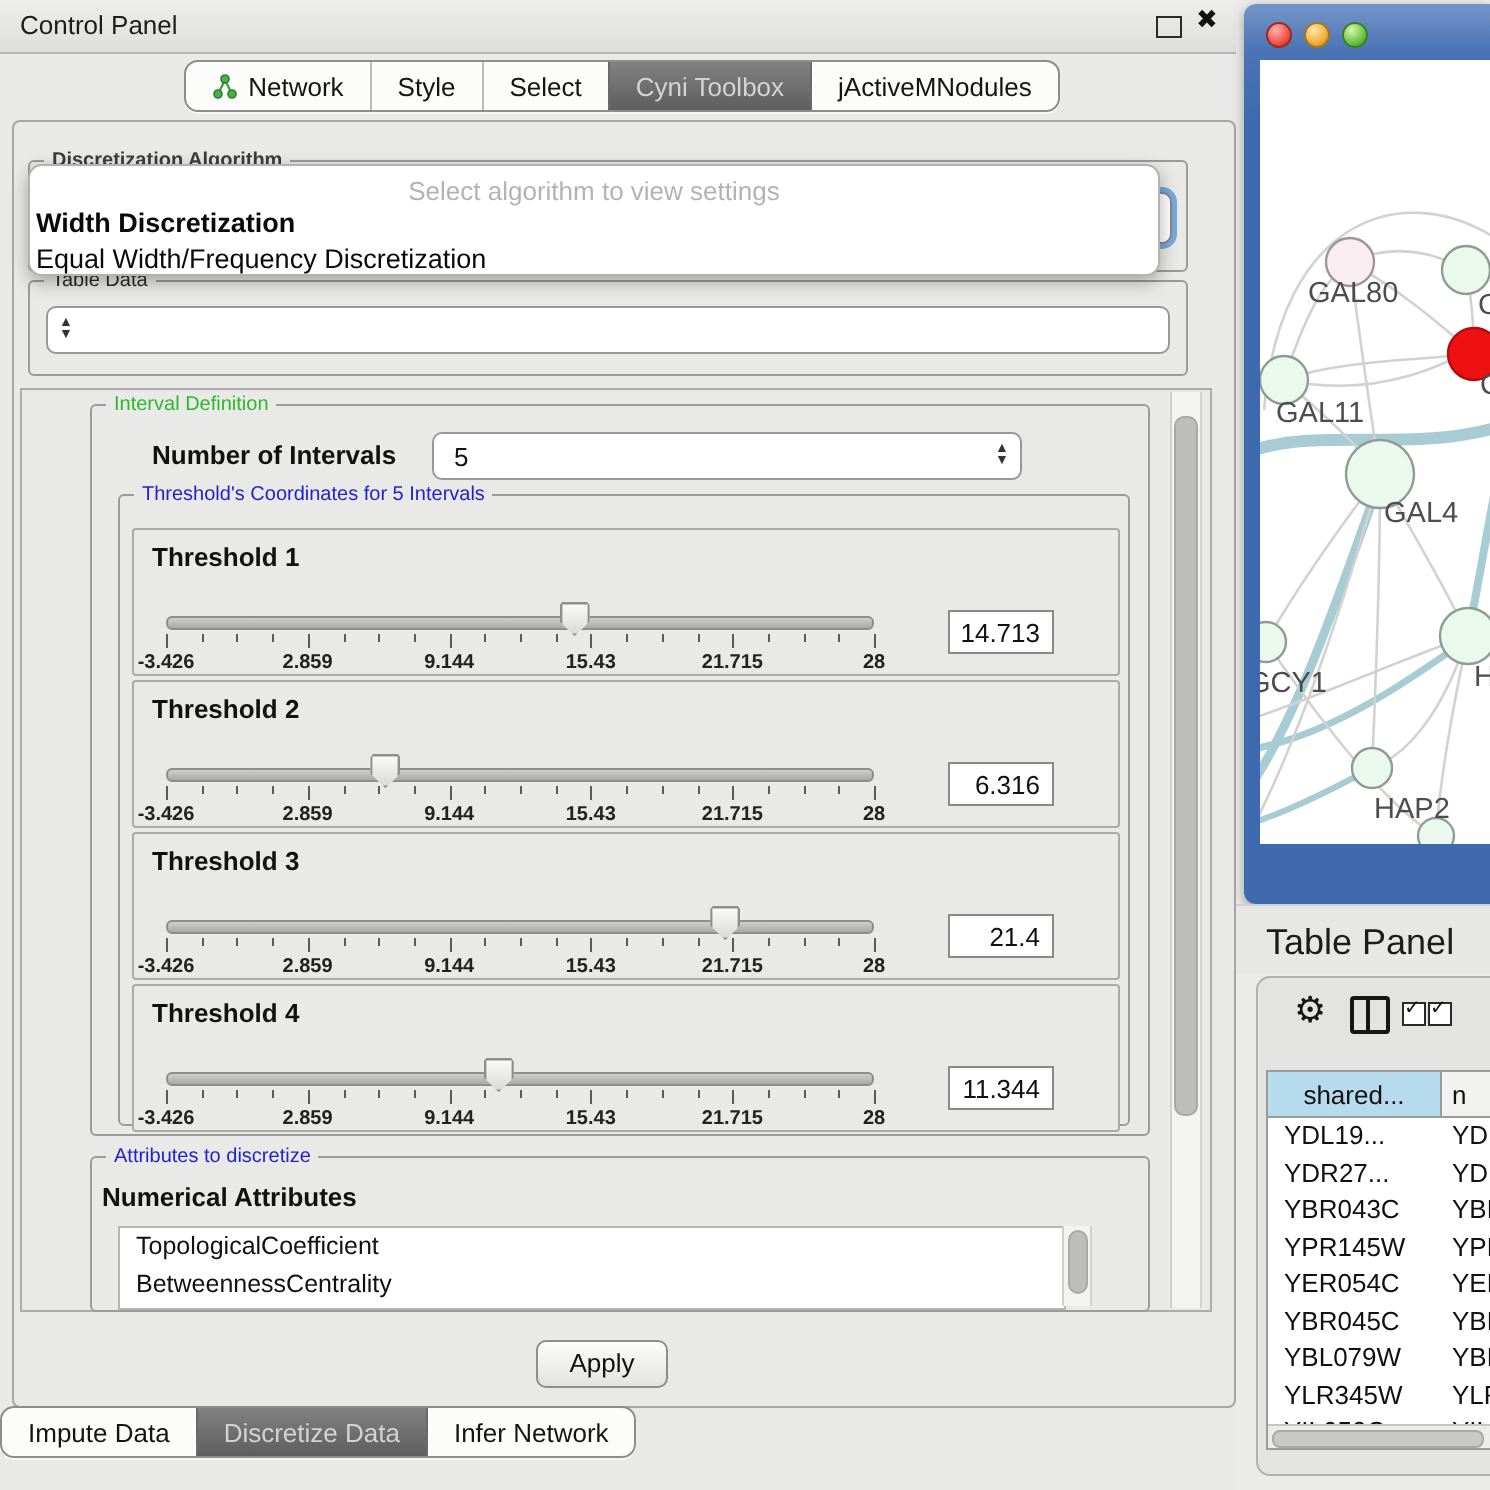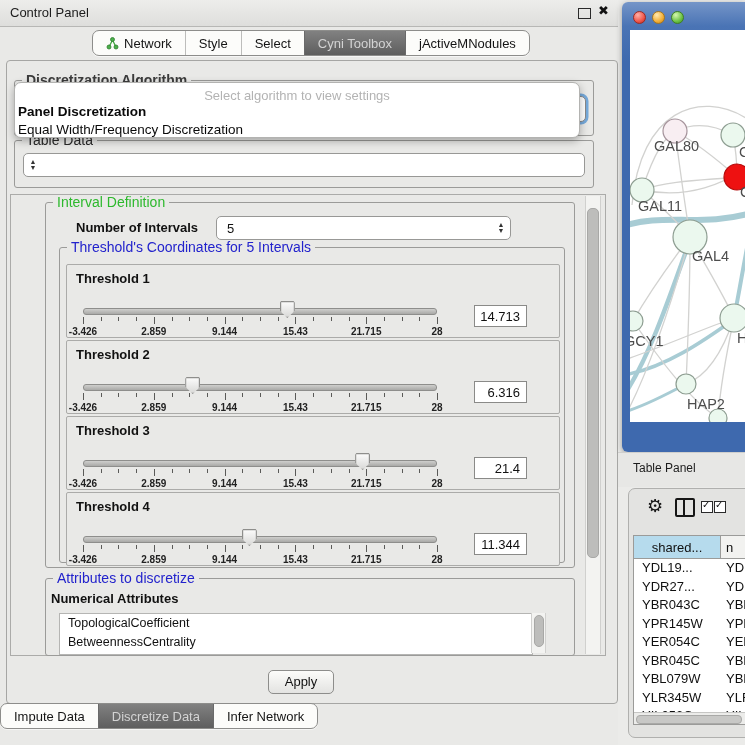--- a/index.html
+++ b/index.html
@@ -24,21 +24,21 @@
   .seg + .seg{border-left:1px solid #bdbdbb;}
   .seg.selected{background:linear-gradient(#818181,#5e5e5e);color:#d3d3d3;border-left-color:#6a6a6a;}
   .seg.selected + .seg{border-left-color:#6a6a6a;}
   .tabs-row{left:0;top:30px;width:622px;display:flex;justify-content:center;}
   .tabs-row2{left:0;top:703px;width:622px;display:flex;justify-content:flex-start;}
 
   .main-panel{left:6px;top:60px;width:610px;height:642px;background:#e9e9e7;
     border:1px solid #a6a6a4;border-radius:4px;}
 
   .groupbox{border:1px solid #9b9b99;border-radius:3px;}
-  .gb-title{position:absolute;top:-8px;left:7px;background:#e9e9e7;padding:0 4px;font-size:14px;line-height:15px;white-space:nowrap;}
+  .gb-title{position:absolute;top:-8px;left:7px;background:#e9e9e7;padding:0 4px;font-size:10px;line-height:15px;white-space:nowrap;}
   .gb-title.green{color:#2db92d;}
   .gb-title.blue{color:#2222cc;}
   .gb-title.gray{color:#3c3c3c;font-weight:bold;}
 
   .combo{background:#fff;border:1px solid #9898.96;border:1px solid #989896;border-radius:5px;
     font-size:13px;color:#111;display:flex;align-items:center;}
   .combo .txt{padding-left:10px;flex:1;}
   .spin-arrows{width:18px;display:flex;flex-direction:column;align-items:center;justify-content:center;line-height:5px;}
   .spin-arrows span{font-size:7px;color:#333;height:6px;}
 
@@ -77,21 +77,21 @@
   .right-bg{left:618px;top:0;width:127px;height:745px;background:#ebebe9;}
   .net-window{left:622px;top:2px;width:123px;height:450px;border-radius:6px 0 0 6px;
     background:linear-gradient(#7595c8 0px,#4a74b5 24px,#3e69ae 60px,#3e69ae);box-shadow:0 2px 6px rgba(0,0,0,.35);}
   .tl{position:absolute;top:9px;width:13px;height:13px;border-radius:50%;}
   .tl.red{background:radial-gradient(circle at 35% 28%,#ffb0a8,#ef564a 60%,#b5251d);border:1px solid #9c2a23;box-sizing:border-box;}
   .tl.yellow{background:radial-gradient(circle at 35% 28%,#ffe9b0,#f2af38 60%,#c07d12);border:1px solid #a9761c;box-sizing:border-box;}
   .tl.green{background:radial-gradient(circle at 35% 28%,#d6f7b0,#6cc244 60%,#3d8f1f);border:1px solid #3f7f22;box-sizing:border-box;}
   .net-canvas{position:absolute;left:8px;top:28px;width:115px;height:392px;background:#fff;}
 
   .tp-bar{left:618px;top:452px;width:127px;height:34px;background:#e7e7e5;border-top:1px solid #cfcfcd;}
-  .tp-title{left:633px;top:461px;font-size:12px;color:#1c1c1c;}
+  .tp-title{left:633px;top:461px;font-size:18px;color:#1c1c1c;}
   .tp-container{left:628px;top:488px;width:130px;height:248px;background:#e3e3e1;
     border:1px solid #b0b0ae;border-radius:7px;}
   .gear{font-family:"DejaVu Sans",sans-serif;font-size:18px;color:#161616;line-height:18px;}
   .split-icon{width:16px;height:15px;border:2px solid #161616;border-radius:2px;position:relative;}
   .split-icon::after{content:"";position:absolute;left:6px;top:0;width:2px;height:100%;background:#161616;}
   .cbx{width:10px;height:10px;border:1.5px solid #2a2a2a;position:relative;background:#fff;}
   .cbx::after{content:"✓";position:absolute;left:0px;top:-3px;font-size:10px;color:#111;font-family:"DejaVu Sans",sans-serif;}
 
   .tbl{position:absolute;left:4px;top:46px;width:120px;height:190px;background:#fff;border:1px solid #9b9b99;box-sizing:border-box;overflow:hidden;}
   .tbl-header{display:flex;height:22px;border-bottom:1px solid #9b9b99;}
@@ -144,21 +144,21 @@
 <div class="abs main-panel"></div>
 
 <div class="abs groupbox" style="left:14px;top:80px;width:578px;height:54px;">
   <span class="gb-title gray">Discretization Algorithm</span>
 </div>
 <div class="abs combo-focus" style="left:22px;top:96px;width:562px;height:24px;"></div>
 
 <div class="abs popup" style="left:14px;top:82px;width:564px;height:54px;">
   <div class="popup-hint">Select algorithm to view settings</div>
   <div id="popup-options">
-      <div class="popup-opt" style="font-weight: bold;">Panel Discretization</div>
+      <div class="popup-opt" style="font-weight: bold;">Width Discretization</div>
       <div class="popup-opt">Equal Width/Frequency Discretization</div>
     </div>
 </div>
 
 <div class="abs groupbox" style="left:14px;top:140px;width:578px;height:46px;">
   <span class="gb-title" style="color:#2a2a2a;">Table Data</span>
   <div class="combo" style="position:absolute;left:8px;top:12px;width:562px;height:24px;box-sizing:border-box;">
     <span class="spin-arrows">
         <span>▲</span>
         <span>▼</span>

